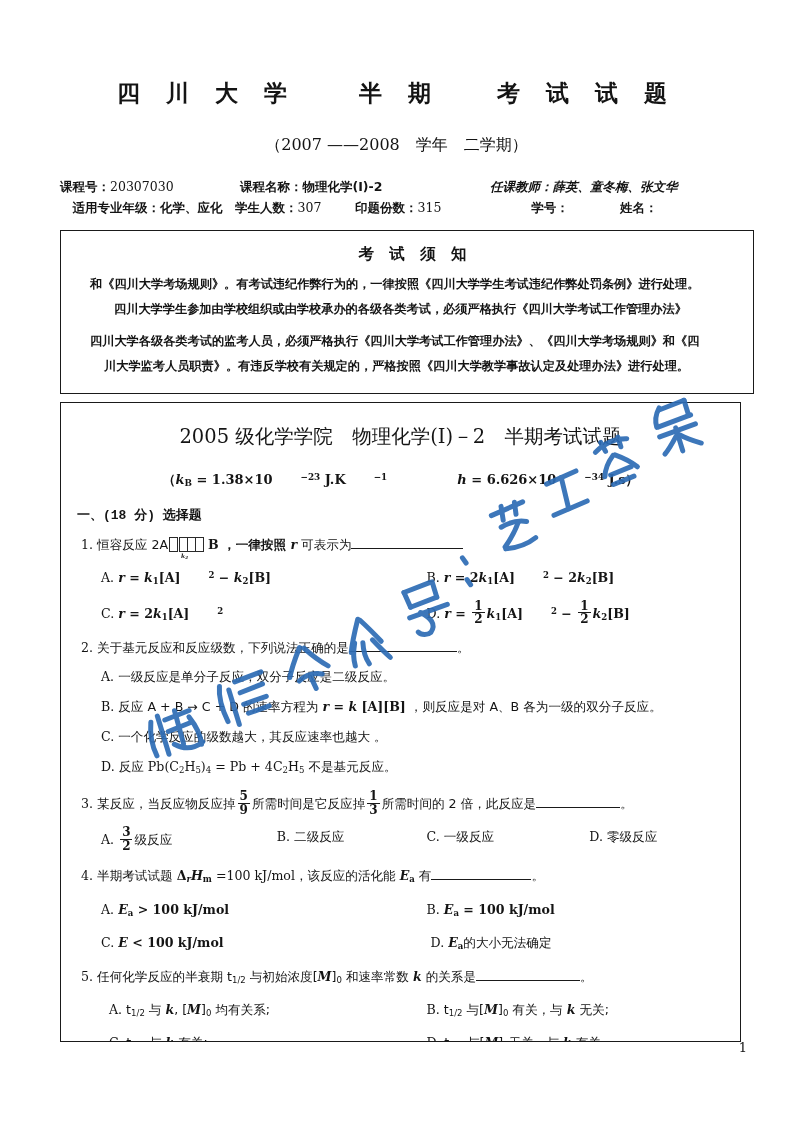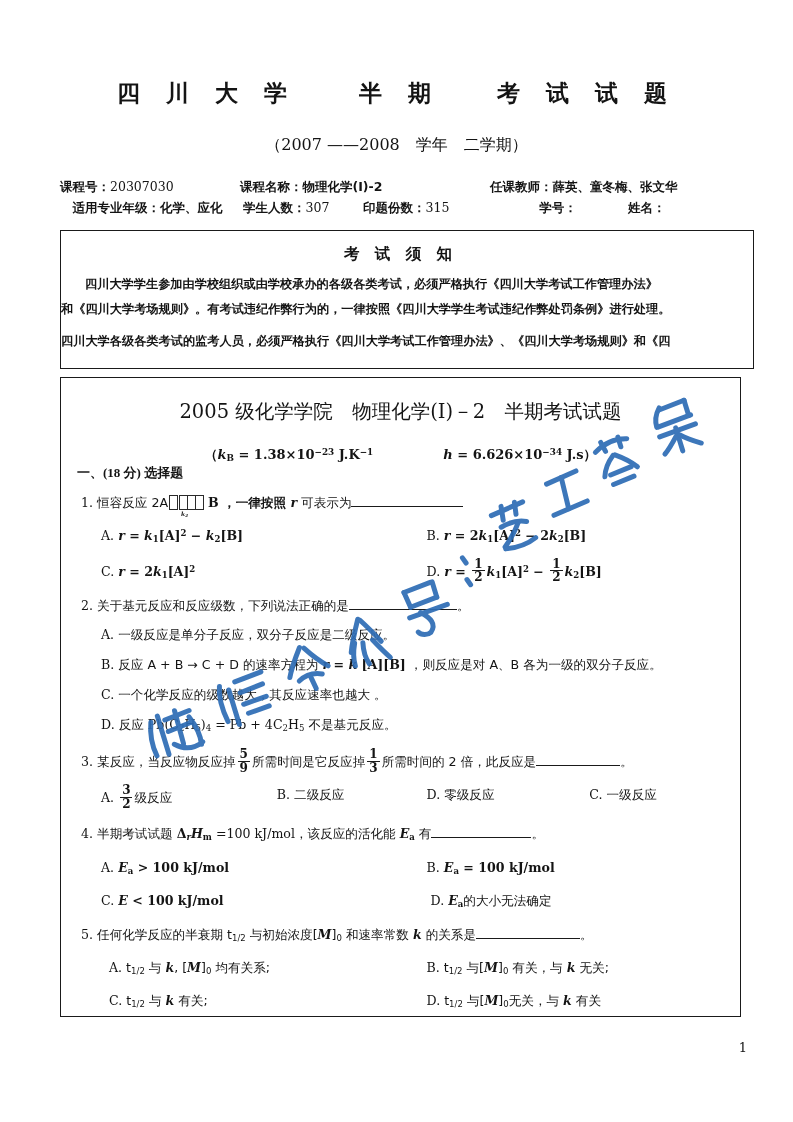--- a/index.html
+++ b/index.html
@@ -48,31 +48,31 @@
     font-weight: bold;
     line-height: 21px;
     font-family: "DejaVu Sans", "Liberation Sans", sans-serif;
   }
   .meta-row { display: flex; align-items: baseline; white-space: nowrap; }
   .meta-lbl { font-weight: bold; }
   .meta-val { font-weight: bold; }
   .meta-val.num { font-family: "DejaVu Serif", "Liberation Serif", serif; font-weight: normal; }
   .m-c1 { width: 180px; }
   .m-c2 { width: 250px; }
-  .m-c3 { flex: 1; }
+  .m-c3 { flex: 1; font-style: italic; }
   .m-r2c1 { width: 175px; text-align: center; }
-  .m-r2c2 { width: 120px; margin-left: 8px; }
+  .m-r2c2 { width: 120px; }
   .m-r2c3 { width: 125px; }
   .m-r2c4 { width: 140px; text-align: center; }
 
   
   .notice-box {
     margin: 12px 39px 0 60px;
     border: 1.6px solid #1a1a1a;
-    padding: 10px 13px 12px 0;
+    padding: 10px 13px 12px 29px;
     box-sizing: border-box;
   }
   .notice-title {
     text-align: center;
     font-size: 15.5px;
     font-weight: bold;
     letter-spacing: 5px;
     margin: 3px 0 9px 0;
     font-family: "DejaVu Sans", "Liberation Sans", sans-serif;
   }
@@ -108,22 +108,23 @@
     text-align: center;
     font-size: 13px;
     font-weight: bold;
     margin-top: 21px;
     font-family: "DejaVu Serif", "Liberation Serif", serif;
   }
   .constants .cgap { display: inline-block; width: 70px; }
   .sec-head {
     font-size: 13px;
     font-weight: bold;
+    margin-top: 17px;
     margin-left: 2px;
-    font-family: Liberation Serif, serif;
+    font-family: Liberation Mono, monospace;
   }
 
   .q { font-size: 12.6px; margin-top: 11px; line-height: 20px;
        font-family: "DejaVu Sans", "Liberation Sans", sans-serif; }
   .q-stem { margin-left: 6px; display: block; }
   .q-num { font-family: "DejaVu Serif", "Liberation Serif", serif; }
   .opts { margin-top: 9px; }
   .opt-row { display: flex; margin-top: 10px; }
   .opt { display: block; margin-left: 26px; }
   .opt-half { width: 50%; box-sizing: border-box; }
@@ -138,21 +139,21 @@
   .blank.w2 { width: 108px; }
   .blank.w3 { width: 84px; }
   .blank.w4 { width: 100px; }
   .blank.w5 { width: 104px; }
 
   
   .mi { font-family: "DejaVu Serif", "Liberation Serif", serif; font-style: italic; font-weight: bold; }
   .mb { font-family: "DejaVu Serif", "Liberation Serif", serif; font-weight: bold; }
   .mr { font-family: "DejaVu Serif", "Liberation Serif", serif; }
   sub { font-size: 0.68em; vertical-align: -0.25em; }
-  sup { font-size: 0.68em; vertical-align: 0.42em; }
+  sup { font-size: 0.68em; vertical-align: 0.42em; padding-left: 28px; }
 
   .frac {
     display: inline-block;
     vertical-align: middle;
     text-align: center;
     font-family: "DejaVu Serif", "Liberation Serif", serif;
     font-weight: bold;
     font-size: 12px;
     line-height: 1.05;
     margin: 0 2px;
@@ -244,23 +245,24 @@
       <span class="m-r2c1"><span class="meta-lbl">适用专业年级：</span><span class="meta-val">化学、应化</span></span>
       <span class="m-r2c2"><span class="meta-lbl">学生人数：</span><span class="meta-val num">307</span></span>
       <span class="m-r2c3"><span class="meta-lbl">印题份数：</span><span class="meta-val num">315</span></span>
       <span class="m-r2c4"><span class="meta-lbl">学号：</span><span class="meta-val"></span></span>
       <span><span class="meta-lbl">姓名：</span><span class="meta-val"></span></span>
     </div>
   </div>
 
   <div class="notice-box">
     <div class="notice-title">考 试 须 知</div>
+    <p class="notice-p">和《四川大学考场规则》。有考试违纪作弊行为的，一律按照《四川大学学生考试违纪作弊处罚条例》进行处理。</p>
     <p class="notice-p indent">四川大学学生参加由学校组织或由学校承办的各级各类考试，必须严格执行《四川大学考试工作管理办法》</p>
-    <p class="notice-p">和《四川大学考场规则》。有考试违纪作弊行为的，一律按照《四川大学学生考试违纪作弊处罚条例》进行处理。</p>
     <p class="notice-p second">四川大学各级各类考试的监考人员，必须严格执行《四川大学考试工作管理办法》、《四川大学考场规则》和《四</p>
+    <p class="notice-p second-cont">川大学监考人员职责》。有违反学校有关规定的，严格按照《四川大学教学事故认定及处理办法》进行处理。</p>
   </div>
 
   <div class="exam-box">
 
     <div class="exam-title">2005 级化学学院　物理化学(I)－2　半期考试试题</div>
 
     <div class="constants">
       <span class="mr">（</span><span class="mi">k</span><sub class="mb">B</sub><span class="mb"> = 1.38×10</span><sup class="mb">−23</sup><span class="mb"> J.K</span><sup class="mb">−1</sup><span class="cgap"></span><span class="mi">h</span><span class="mb"> = 6.626×10</span><sup class="mb">−34</sup><span class="mb"> J.s</span><span class="mr">）</span>
     </div>
 
@@ -319,24 +321,24 @@
       </span>
       <div class="opts">
         <div class="opt-row">
           <span style="width:27%">
               <span class="opt"><span class="opt-lbl">A.</span> <span class="frac"><span class="n">3</span><span class="d">2</span></span><span>级反应</span></span>
             </span>
           <span style="width:23%">
               <span class="opt"><span class="opt-lbl">B.</span> <span>二级反应</span></span>
             </span>
           <span style="width:25%">
+              <span class="opt"><span class="opt-lbl">C.</span> <span>一级反应</span></span>
+            </span>
+          <span style="width:25%">
               <span class="opt"><span class="opt-lbl">D.</span> <span>零级反应</span></span>
-            </span>
-          <span style="width:25%">
-              <span class="opt"><span class="opt-lbl">C.</span> <span>一级反应</span></span>
             </span>
         </div>
       </div>
     </div>
 
     <div class="q" style="margin-top:13px">
       <span class="q-stem">
         <span class="q-num">4.</span>
         <span>半期考试试题 </span><span class="mb">Δ</span><sub class="mi">r</sub><span class="mi">H</span><sub class="mb">m</sub><span class="mr"> =100 kJ/mol，该反应的活化能 </span><span class="mi">E</span><sub class="mb">a</sub><span> 有</span><span class="blank w4"></span><span>。</span>
       </span>

